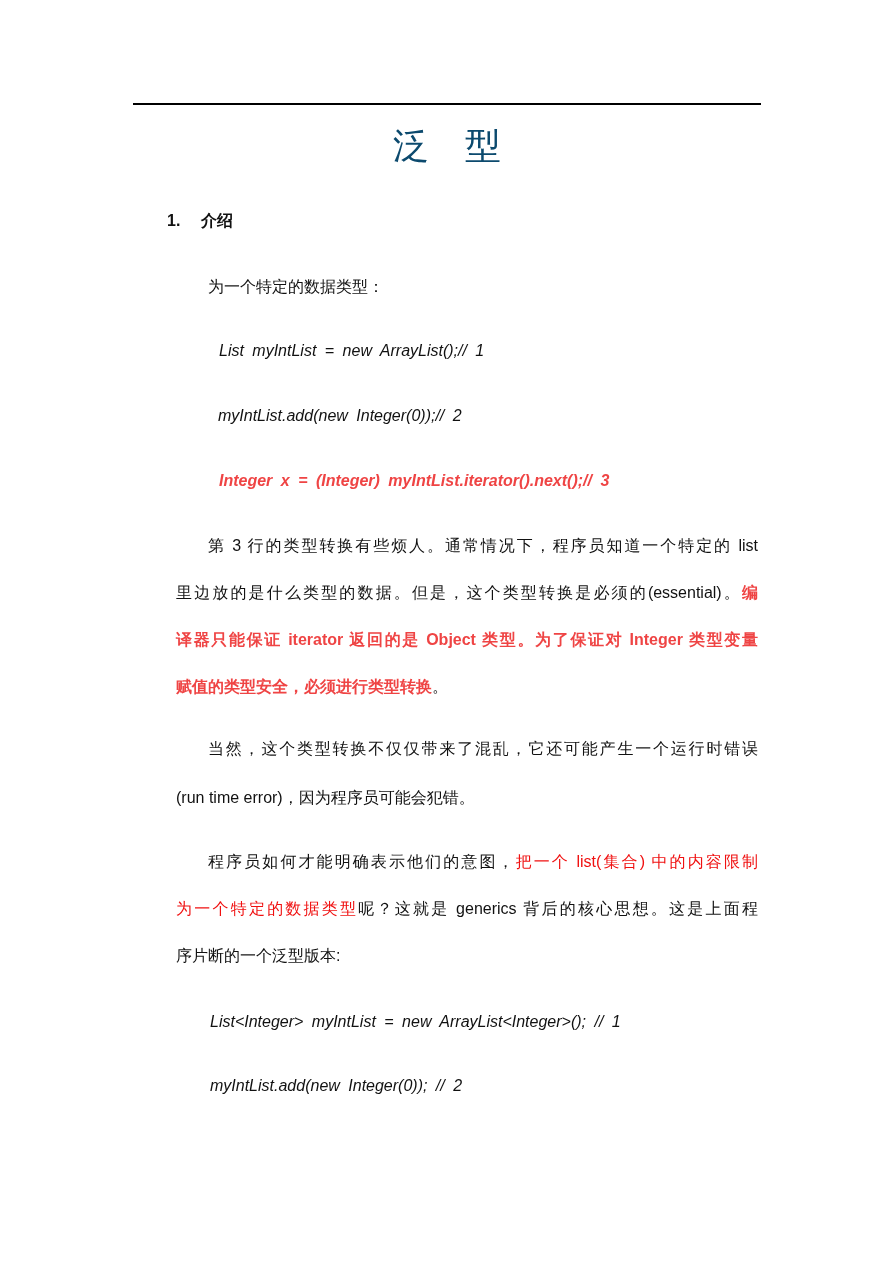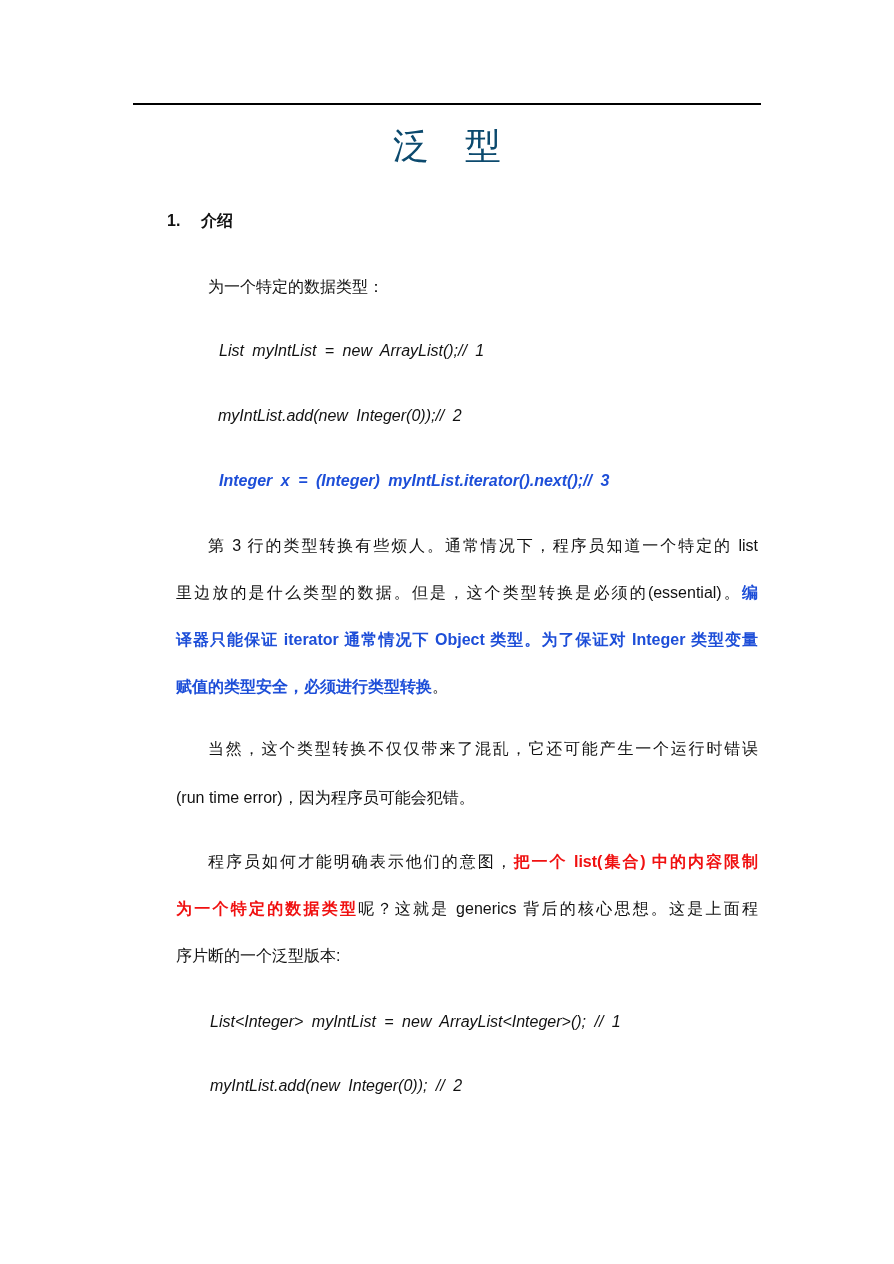--- a/index.html
+++ b/index.html
@@ -4,22 +4,22 @@
 <style>
   html, body { margin:0; padding:0; background:#ffffff; }
   body { width:894px; height:1264px; position:relative; overflow:hidden;
          font-family:"Liberation Sans","DejaVu Sans",sans-serif; color:#111; }
   .rule { position:absolute; left:133px; top:103px; width:628px; height:2px; background:#000; }
   .title { position:absolute; left:0; width:894px; top:124px; text-align:center;
            font-size:36px; letter-spacing:36px; text-indent:36px; color:#0c4a6e; line-height:44px; }
   .h1 { position:absolute; left:167px; top:210px; font-size:16px; font-weight:bold; line-height:22px; }
   .h1 .num { display:inline-block; width:34px; }
   .line { position:absolute; font-size:16px; line-height:22px; white-space:nowrap; }
-  .blue { color:#1d4ed8; font-weight:bold; }
-  .red { color:#f01010; font-weight:bold; }
+  .blue { color:#ef4444; font-weight:bold; }
+  .red { color:#f01010; font-weight:normal; }
   .code { word-spacing:4px;font-style:italic; }
   .just { left:176px; width:582px; text-align:justify; text-align-last:justify; }
 </style>
 </head>
 <body>
 
 <div class="rule"></div>
 <div class="title">泛型</div>
 
 <div class="h1">
@@ -27,21 +27,21 @@
 </div>
 
 <div class="line" style="left:208px; top:276px;">为一个特定的数据类型：</div>
 
 <div class="line code" style="left:219px; top:340px;">List  myIntList  =  new  ArrayList();//  1</div>
 <div class="line code" style="left:218px; top:405px;text-align:center;">myIntList.add(new  Integer(0));//  2</div>
 <div class="line code blue" style="left:219px; top:470px;">Integer  x  =  (Integer)  myIntList.iterator().next();//  3</div>
 
 <div class="line" style="left:208px; top:535px; width:550px; text-align:justify; text-align-last:justify;">第 3 行的类型转换有些烦人。通常情况下，程序员知道一个特定的 list</div>
 <div class="line just" style="top:582px;"><span>里边放的是什么类型的数据。但是，这个类型转换是必须的(essential)。</span><span class="blue">编</span></div>
-<div class="line just blue" style="top:629px;">译器只能保证 iterator 通常情况下 Object 类型。为了保证对 Integer 类型变量</div>
+<div class="line just blue" style="top:629px;">译器只能保证 iterator 返回的是 Object 类型。为了保证对 Integer 类型变量</div>
 <div class="line" style="left:176px; top:676px;"><span class="blue">赋值的类型安全，必须进行类型转换</span><span>。</span></div>
 
 <div class="line" style="left:208px; top:738px; width:550px; text-align:justify; text-align-last:justify;">当然，这个类型转换不仅仅带来了混乱，它还可能产生一个运行时错误</div>
 <div class="line" style="left:176px; top:787px;text-align:right;">(run  time  error)，因为程序员可能会犯错。</div>
 
 <div class="line" style="left:208px; top:851px; width:550px; text-align:justify; text-align-last:justify;"><span>程序员如何才能明确表示他们的意图，</span><span class="red">把一个 list(集合)  中的内容限制</span></div>
 <div class="line just" style="top:898px;"><span class="red">为一个特定的数据类型</span><span>呢？这就是 generics 背后的核心思想。这是上面程</span></div>
 <div class="line" style="left:176px; top:945px;">序片断的一个泛型版本:</div>
 
 <div class="line code" style="left:210px; top:1011px;">List&lt;Integer&gt;  myIntList  =  new  ArrayList&lt;Integer&gt;();  //  1</div>

